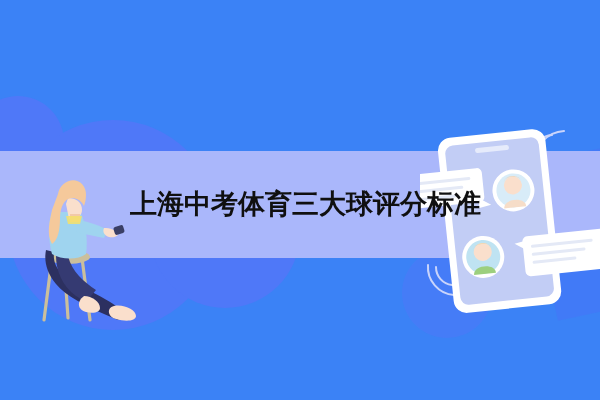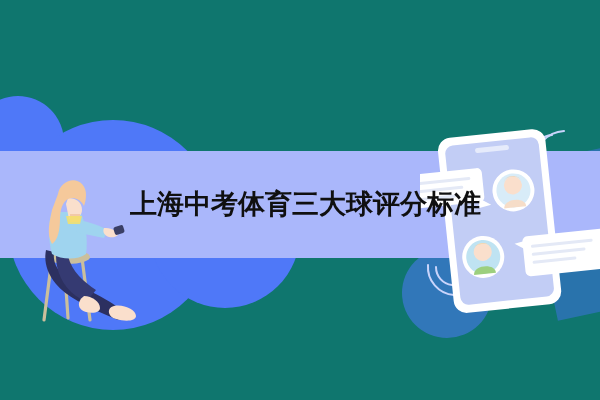--- a/index.html
+++ b/index.html
@@ -4,21 +4,21 @@
 <style>
   * { margin:0; padding:0; box-sizing:border-box; }
   html, body {
     width:600px; height:400px;
     font-family:"Liberation Sans", sans-serif;
     overflow:hidden;
   }
   #banner {
     position:relative;
     width:600px; height:400px;
-    background:#0f766e;
+    background:#3b82f6;
     overflow:hidden;
   }
   
   .bg-circle {
     position:absolute;
     border-radius:50%;
     background:#4f78f8;
     pointer-events:none;
   }
   .c-topleft   { left:-28px; top:96px;  width:92px;  height:92px; }

